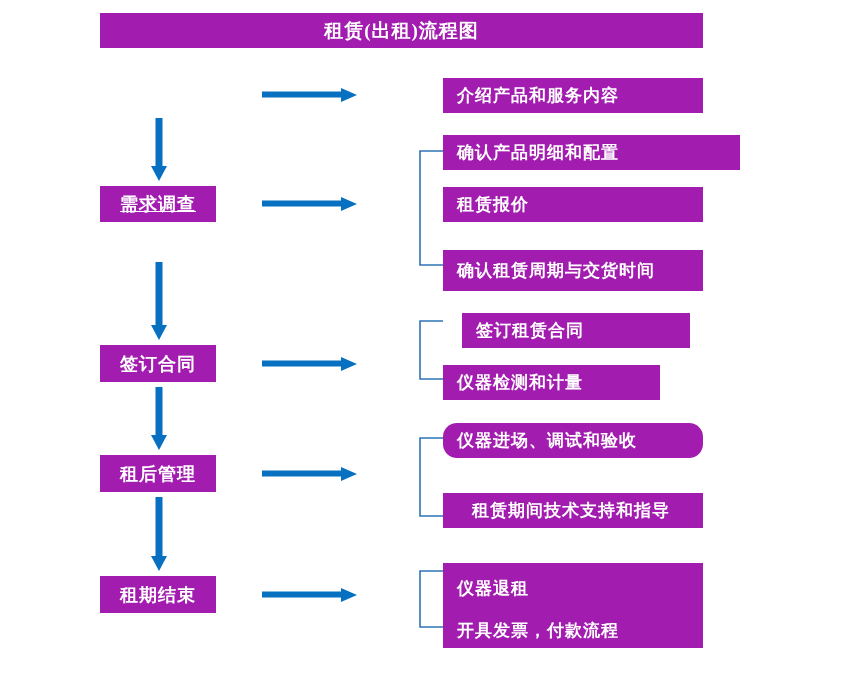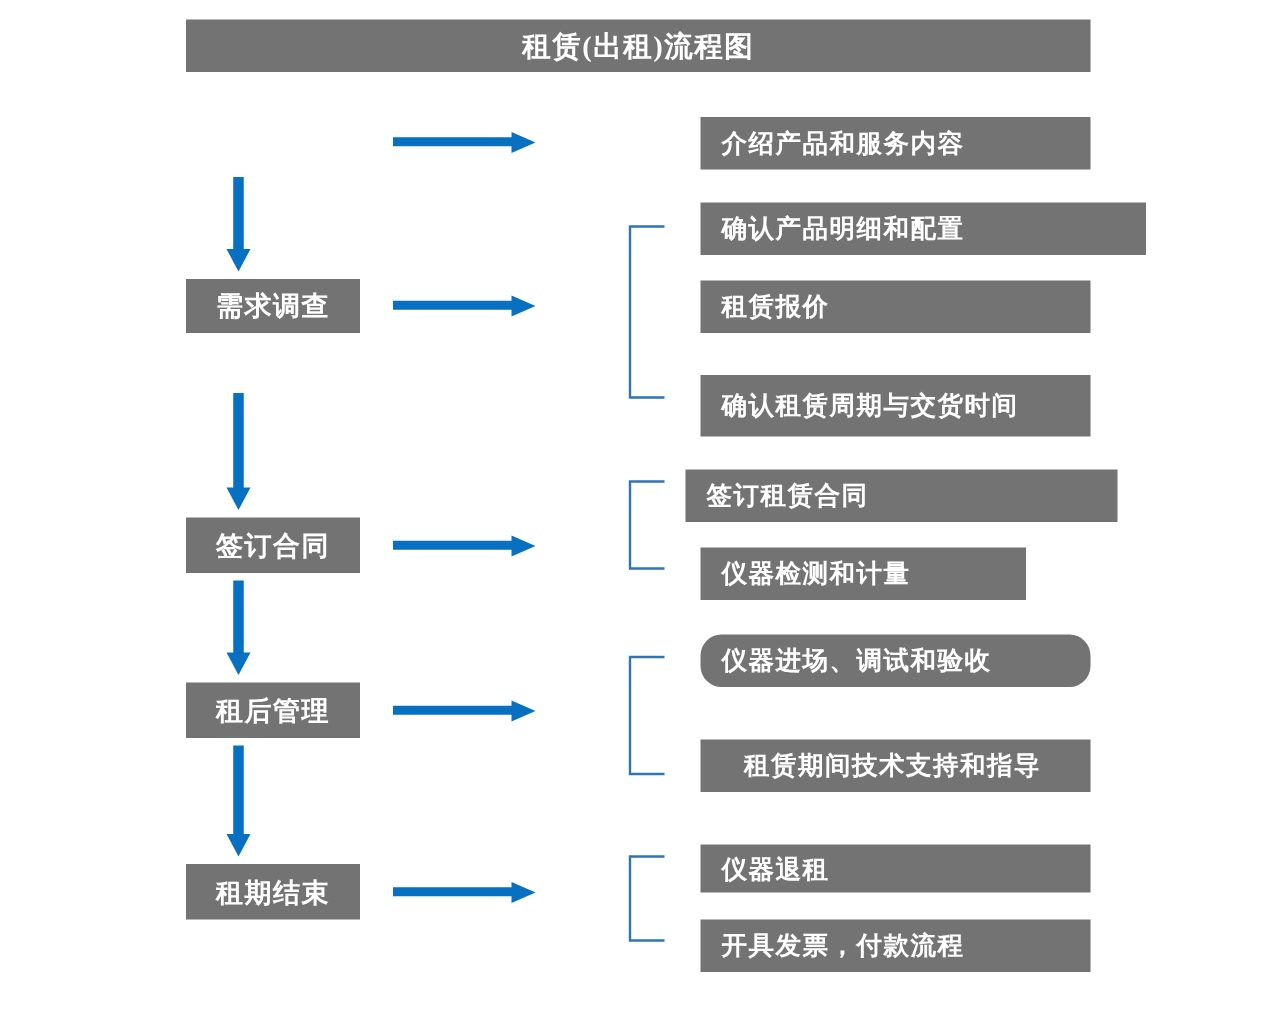--- a/index.html
+++ b/index.html
@@ -13,28 +13,27 @@
     font-family: "Liberation Serif", "DejaVu Serif", serif;
     overflow: hidden;
   }
   #canvas {
     position: relative;
     width: 844px;
     height: 688px;
   }
   .box {
     position: absolute;
-    background: #737373;
+    background: #a21caf;
     color: #ffffff;
     font-weight: bold;
     display: flex;
     align-items: center;
     box-sizing: border-box;
     letter-spacing: 1px;
-    margin-left: 24px;
   }
   .title-bar {
     justify-content: center;
     font-size: 19px;
   }
   .stage-box {
     justify-content: center;
     font-size: 18px;
   }
   .detail-box {
@@ -56,21 +55,21 @@
   svg { display: block; overflow: visible; }
 </style>
 </head>
 <body>
 
 <div id="canvas">
 
   <div class="box title-bar" style="left:100px; top:13px; width:603px; height:35px;">租赁(出租)流程图</div>
 
 
-  <div class="box stage-box" style="left:100px; top:186px; width:116px; height:36px;">需求调查</div>
+  <div class="box stage-box" style="left:100px; top:186px; width:116px; height:36px;text-decoration:underline;">需求调查</div>
 
   <div class="box stage-box" style="left:100px; top:345px; width:116px; height:37px;">签订合同</div>
 
   <div class="box stage-box" style="left:100px; top:455px; width:116px; height:37px;">租后管理</div>
 
   <div class="box stage-box" style="left:100px; top:576px; width:116px; height:37px;">租期结束</div>
 
   <div class="v-arrow" style="left:148px; top:118px; height:64px;">
     <svg width="22" height="64" viewBox="0 0 22 64">
       <rect x="7.5" y="0" width="7" height="50" fill="#0770c0"></rect>
@@ -159,25 +158,25 @@
   </div>
 
   <div class="box detail-box" style="left:443px; top:78px; width:260px; height:35px;">介绍产品和服务内容</div>
 
   <div class="box detail-box" style="left:443px; top:135px; width:297px; height:35px;">确认产品明细和配置</div>
 
   <div class="box detail-box" style="left:443px; top:187px; width:260px; height:35px;">租赁报价</div>
 
   <div class="box detail-box" style="left:443px; top:250px; width:260px; height:41px;">确认租赁周期与交货时间</div>
 
-  <div class="box detail-box" style="left:433px; top:313px; width:288px; height:35px;">签订租赁合同</div>
+  <div class="box detail-box" style="left:462px; top:313px; width:228px; height:35px;">签订租赁合同</div>
 
   <div class="box detail-box" style="left:443px; top:365px; width:217px; height:35px;">仪器检测和计量</div>
 
   <div class="box detail-box" style="left:443px; top:423px; width:260px; height:35px;border-radius:14px;">仪器进场、调试和验收</div>
 
   <div class="box detail-box" style="left:443px; top:493px; width:260px; height:35px;padding-left:29px;">租赁期间技术支持和指导</div>
 
-  <div class="box detail-box" style="left:443px; top:563px; width:260px; height:32px;">仪器退租</div>
+  <div class="box detail-box" style="left:443px; top:563px; width:260px; height:50px;">仪器退租</div>
 
   <div class="box detail-box" style="left:443px; top:613px; width:260px; height:35px;">开具发票，付款流程</div>
 
 </div>
 
 </body></html>

